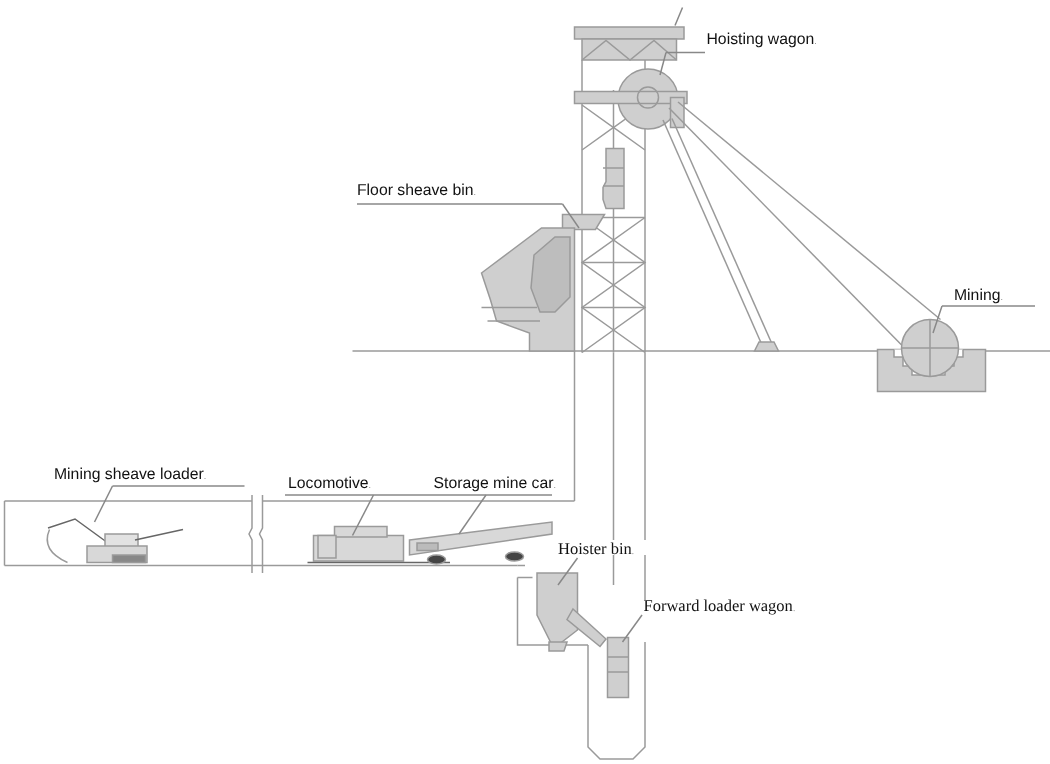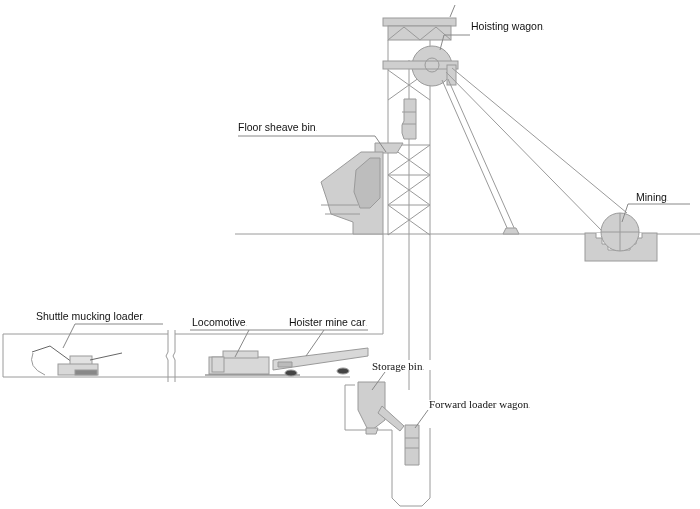--- a/index.html
+++ b/index.html
@@ -143,18 +143,18 @@
       <line x1="324" y1="330" x2="306" y2="356"></line>
       <line x1="385" y1="372" x2="372" y2="390"></line>
       <line x1="428" y1="410" x2="415" y2="428"></line>
     </g>
   </g>
 </svg>
 
 <div class="lbl" style="left:471px;top:20px;"><span>Hoisting wagon</span><span class="mark">.</span></div>
 <div class="lbl" style="left:238px;top:121px;"><span>Floor sheave bin</span><span class="mark">.</span></div>
 <div class="lbl" style="left:636px;top:191px;"><span>Mining</span><span class="mark">.</span></div>
-<div class="lbl" style="left:36px;top:310px;"><span>Shuttle mucking loader</span><span class="mark">.</span></div>
+<div class="lbl" style="left:36px;top:310px;"><span>Mining sheave loader</span><span class="mark">.</span></div>
 <div class="lbl" style="left:192px;top:316px;"><span>Locomotive</span><span class="mark">.</span></div>
-<div class="lbl" style="left:289px;top:316px;"><span>Hoister mine car</span><span class="mark">.</span></div>
-<div class="lbl serif" style="left:372px;top:360px;"><span>Storage bin</span><span class="mark">.</span></div>
+<div class="lbl" style="left:289px;top:316px;"><span>Storage mine car</span><span class="mark">.</span></div>
+<div class="lbl serif" style="left:372px;top:360px;"><span>Hoister bin</span><span class="mark">.</span></div>
 <div class="lbl serif" style="left:429px;top:398px;"><span>Forward loader wagon</span><span class="mark">.</span></div>
 </div>
 
 </body></html>

